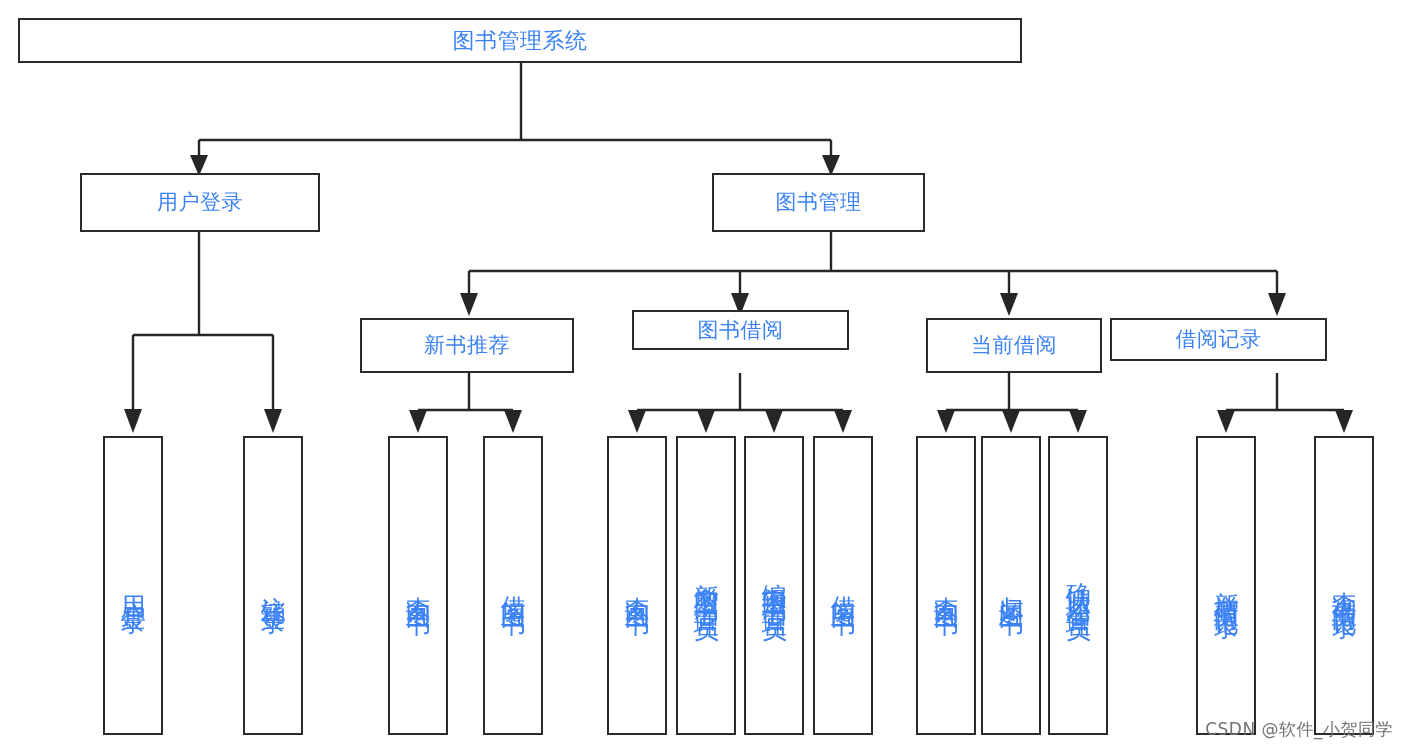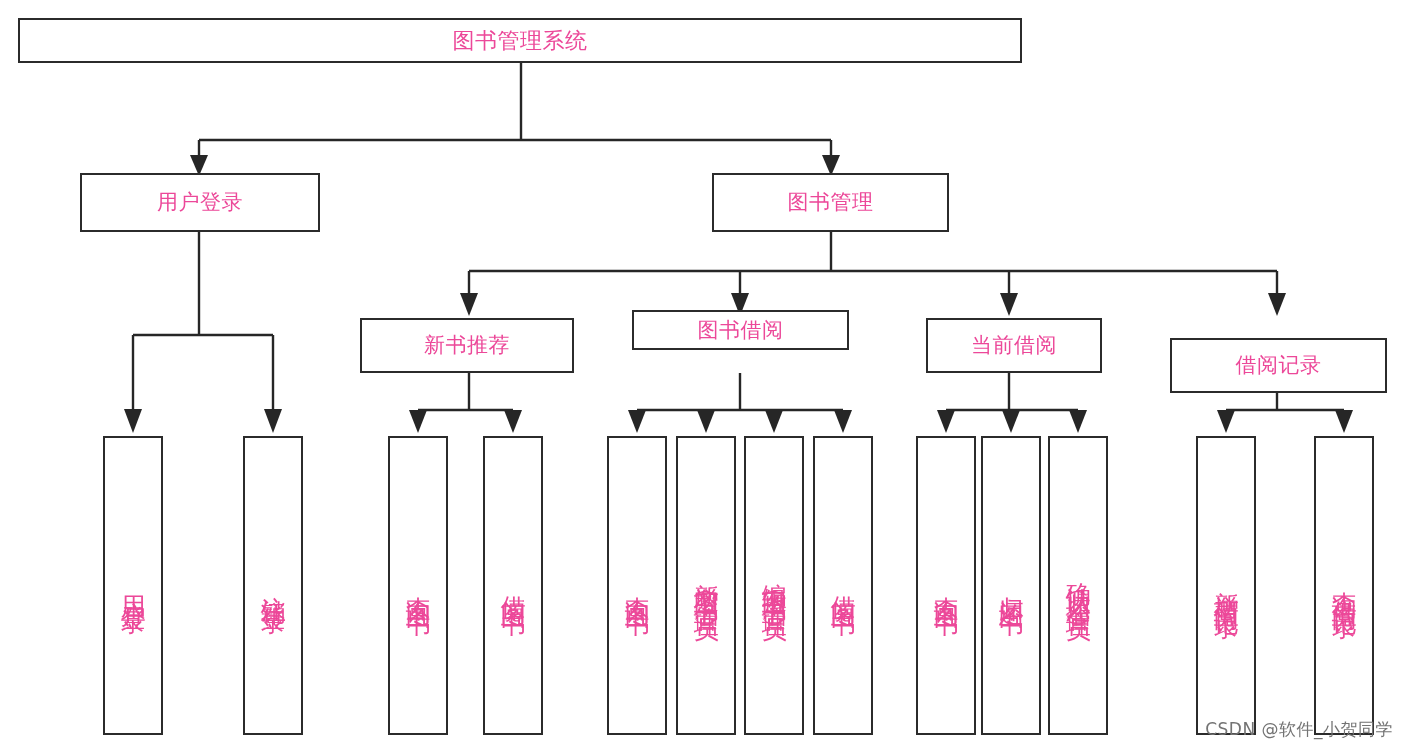--- a/index.html
+++ b/index.html
@@ -37,21 +37,21 @@
   }
   
   .node {
     position: absolute;
     box-sizing: border-box;
     border: 2.4px solid #2b2b2b;
     background: #ffffff;
     display: flex;
     align-items: center;
     justify-content: center;
-    color: #ec4899;
+    color: #3b82f6;
   }
   .node .label {
     display: block;
     text-align: center;
     letter-spacing: 0.5px;
     line-height: 1.25;
     white-space: nowrap;
   }
   
   .node.horiz .label {
@@ -155,37 +155,37 @@
   </svg>
 
   <div class="node horiz root" style="left:18px; top:18px; width:1004px; height:45px;">
     <span class="label">图书管理系统</span>
   </div>
 
   <div class="node horiz" style="left:80px; top:173px; width:240px; height:59px;">
     <span class="label">用户登录</span>
   </div>
 
-  <div class="node horiz" style="left:712px; top:173px; width:237px; height:59px;">
+  <div class="node horiz" style="left:712px; top:173px; width:213px; height:59px;">
     <span class="label">图书管理</span>
   </div>
 
   <div class="node horiz" style="left:360px; top:318px; width:214px; height:55px;">
     <span class="label">新书推荐</span>
   </div>
 
   <div class="node horiz" style="left:632px; top:310px; width:217px; height:40px;">
     <span class="label">图书借阅</span>
   </div>
 
   <div class="node horiz" style="left:926px; top:318px; width:176px; height:55px;">
     <span class="label">当前借阅</span>
   </div>
 
-  <div class="node horiz" style="left:1170px; top:318px; width:217px; height:55px;margin-top:20px;">
+  <div class="node horiz" style="left:1110px; top:318px; width:217px; height:43px;">
     <span class="label">借阅记录</span>
   </div>
 
   <div class="node vert" style="left:103px; top:436px; width:60px; height:299px;">
     <span class="label">用户登录</span>
   </div>
 
   <div class="node vert" style="left:243px; top:436px; width:60px; height:299px;">
     <span class="label">注销登录</span>
   </div>

